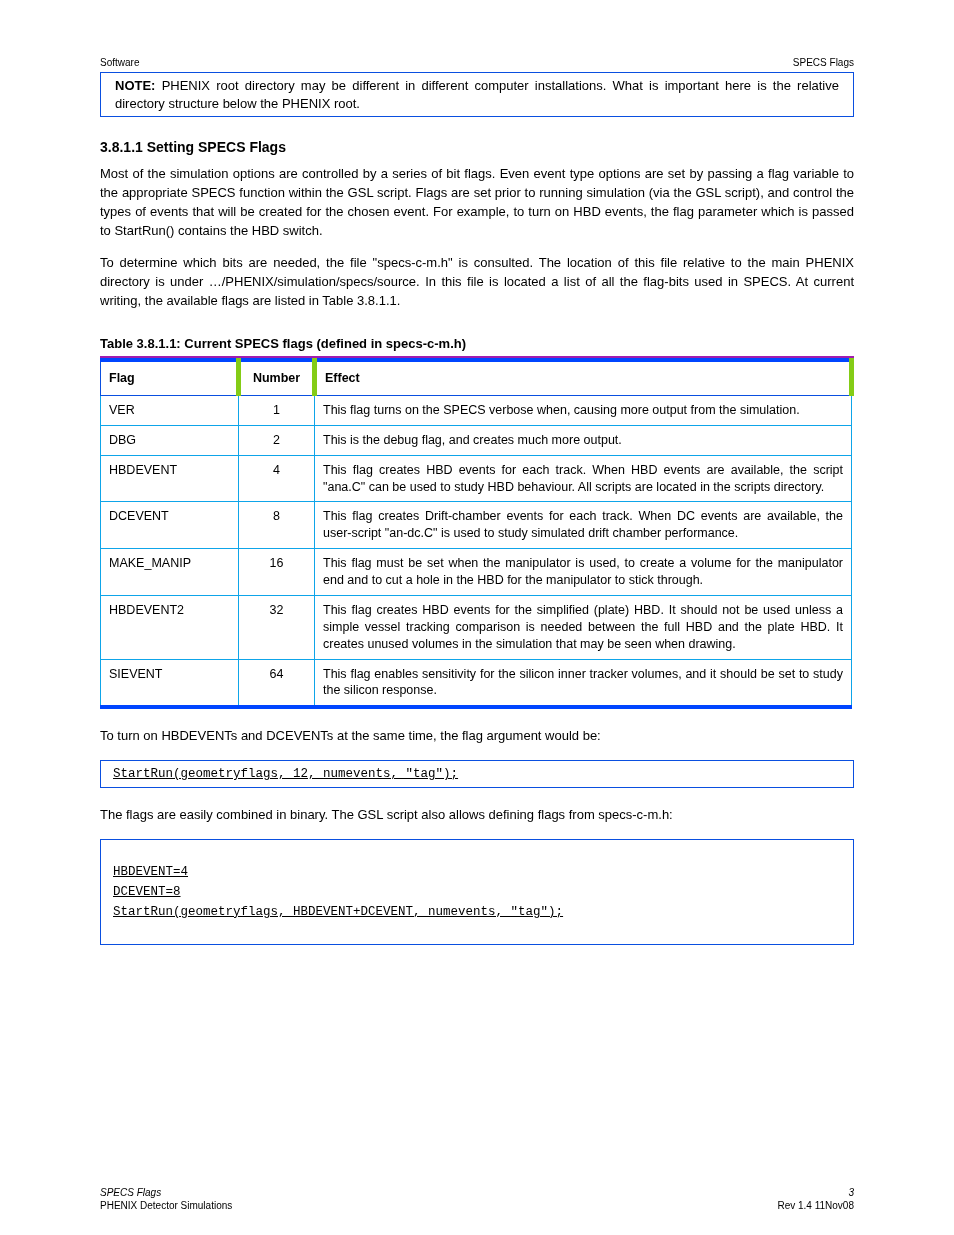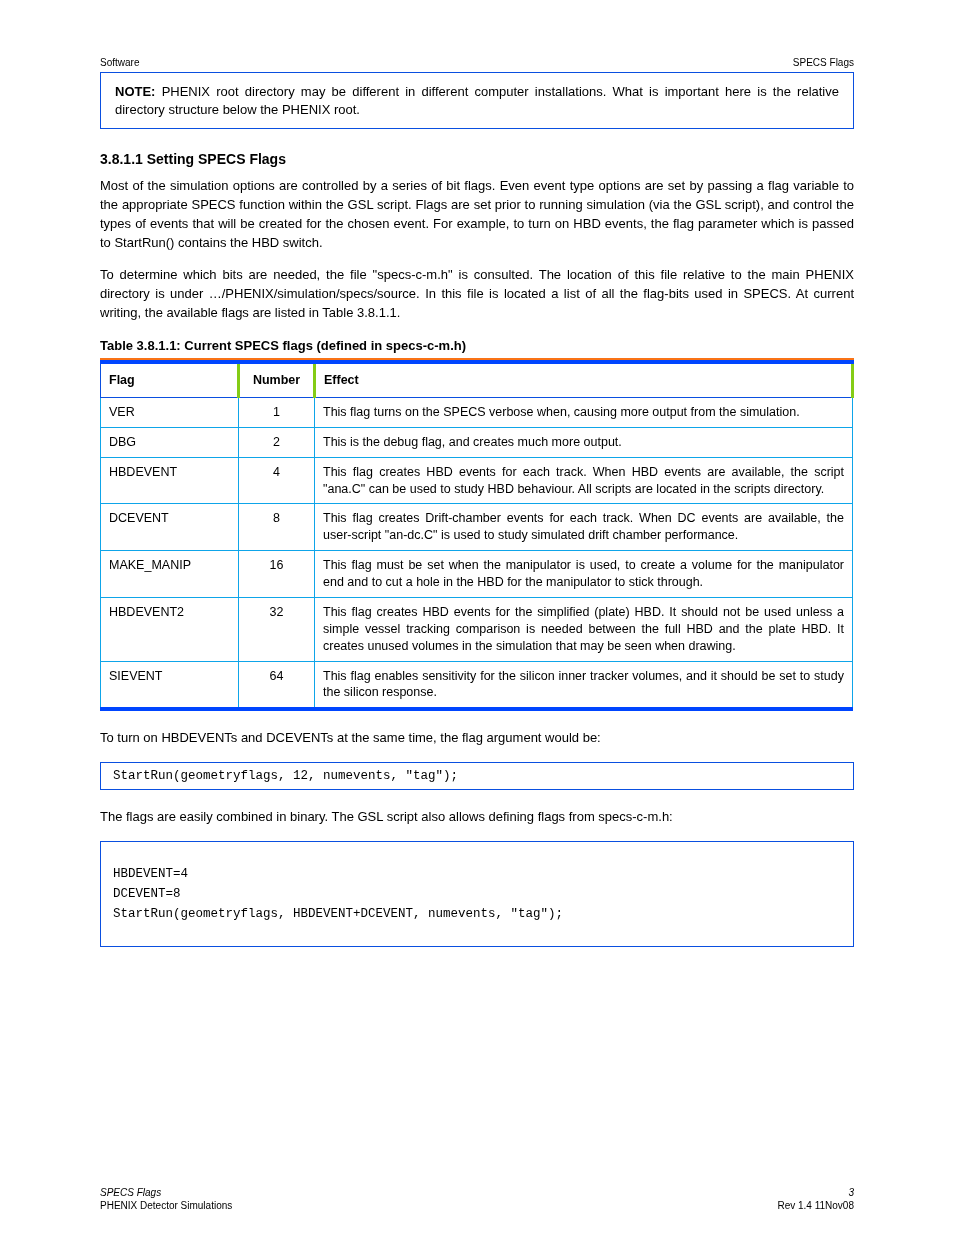--- a/index.html
+++ b/index.html
@@ -18,21 +18,21 @@
     position: relative;
   }
   .header-row {
     display: flex;
     justify-content: space-between;
     font-size: 10px;
     margin-bottom: 4px;
   }
   .note-box {
     border: 1px solid #0a4fe0;
-    padding: 10px 14px;
+    padding: 4px 14px;
     font-size: 13px;
     line-height: 1.35;
     margin-bottom: 9px;
     text-align: justify;
   }
   .note-box .note-label {
     font-weight: bold;
   }
   .section-num {
     font-weight: bold;
@@ -49,60 +49,61 @@
   .body-para-after {
     font-size: 13px;
     line-height: 1.45;
     margin-top: 18px;
     margin-bottom: 14px;
     text-align: justify;
   }
   .table-title {
     font-weight: bold;
     font-size: 13px;
-    margin-top: 15px;
+    margin-top: 25px;
     padding-bottom: 5px;
-    border-bottom: 2px solid #f97316;
+    border-bottom: 2px solid #a21caf;
   }
   table.flag-table {
     width: 100%;
     border-collapse: collapse;
     border-top: 1px solid #0a4fe0;
     border-bottom: 4px solid #0045ff;
     font-size: 12.5px;
     line-height: 1.35;
   }
   table.flag-table thead tr {
     border-top: 4px solid #0045ff;
   }
   table.flag-table th {
     background: #fff;
     font-weight: bold;
     text-align: left;
     padding: 8px 8px;
     border-left: 1px solid #0a4fe0;
-    border-right: 3px solid #84cc16;
+    border-right: 5px solid #84cc16;
     border-bottom: 1px solid #0a4fe0;
     vertical-align: top;
   }
   table.flag-table td {
     padding: 6px 8px;
     border: 1px solid #0ea5e9;
     vertical-align: top;
     text-align: justify;
   }
   .col-flag { width: 138px; }
   .col-num  { width: 76px; text-align: center !important; margin-left: 16px; }
   .tt { font-family: "Courier New", monospace; font-size: 12.5px; }
   .cmd-box {
     border: 1px solid #0a4fe0;
     padding: 6px 12px;
     font-family: "Courier New", monospace;
     font-size: 12.5px;
     margin-top: 2px;
+    text-decoration: underline;
   }
   .cmd-box-sm { padding: 6px 12px; }
   .cmd-box-lg { padding: 22px 12px; line-height: 1.6; }
   .footer {
     position: absolute;
     bottom: 24px;
     left: 100px;
     right: 100px;
     font-size: 10px;
   }

